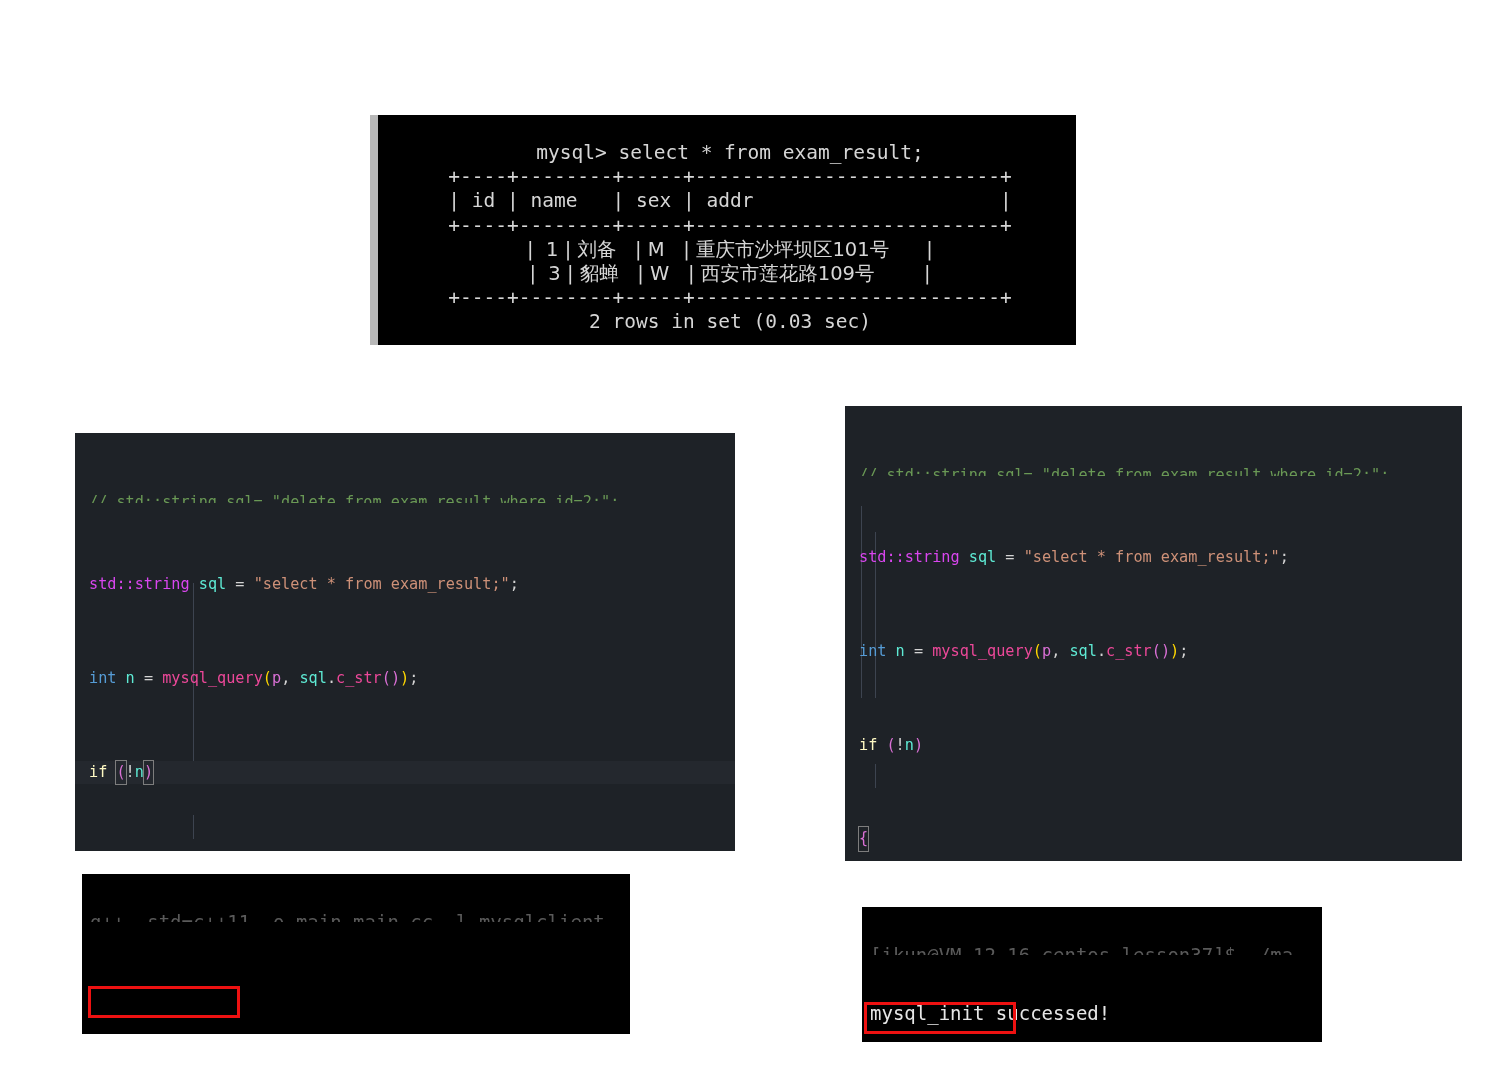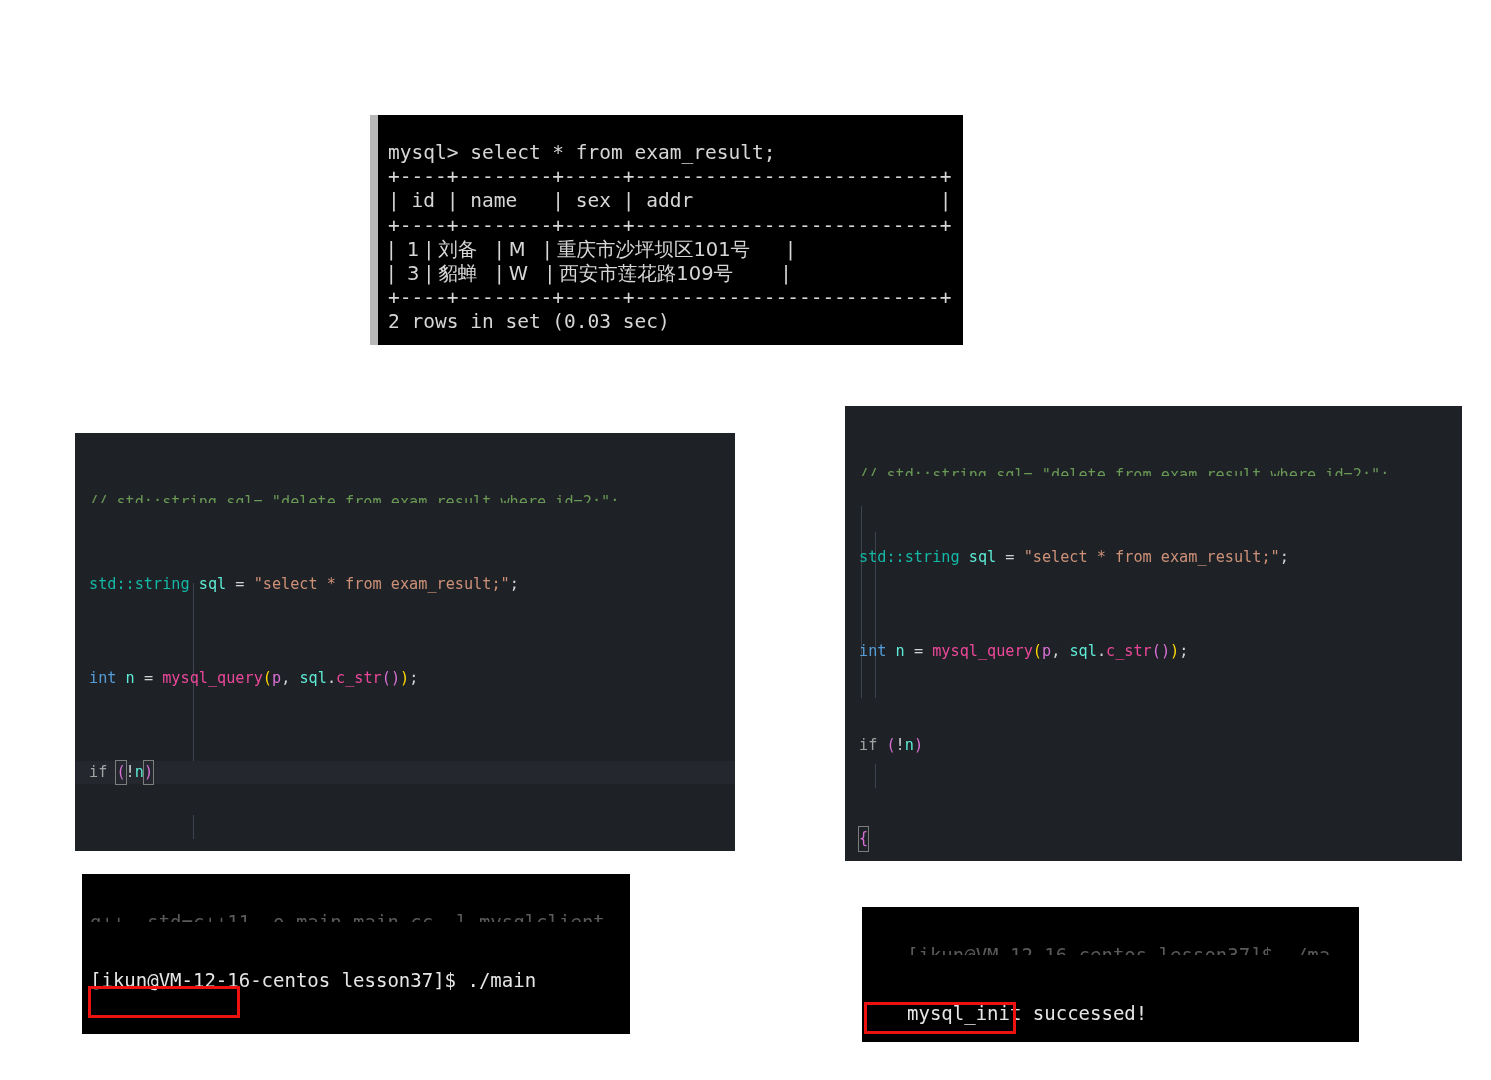--- a/index.html
+++ b/index.html
@@ -10,23 +10,24 @@
     position:relative;
     overflow:hidden;
     font-family:"DejaVu Sans Mono","Liberation Mono",monospace;
   }
 
   
   .panel{position:absolute;overflow:hidden;}
 
   
   #mysql-term{
-    left:370px;top:115px;width:593px;height:230px;
+    left:370px;top:115px;width:706px;height:230px;
     background:#000000;
     padding:0;
+    text-align:center;
   }
   #mysql-term .scroll-strip{
     position:absolute;left:0;top:0;width:8px;height:100%;
     background:#b8b8b8;
   }
   #mysql-term .term-body{
     position:absolute;left:18px;top:26px;right:4px;
     color:#d6d6d6;
     font-size:19.5px;
     line-height:24.2px;
@@ -62,44 +63,44 @@
 
   
   .bm{
     outline:1px solid #7d7d7d;
     outline-offset:0px;
     display:inline-block;
   }
 
   
   .c-cmt   {color:#6a9955;}
-  .c-kw    {color:#a3a3a3;}   
+  .c-kw    {color:#fef9c3;}   
   .c-type  {color:#569cd6;}   
-  .c-ns    {color:#14b8a6;}   
+  .c-ns    {color:#d946ef;}   
   .c-var   {color:#5eead4;}   
   .c-fn    {color:#ec4899;}   
   .c-str   {color:#ce9178;}
   .c-op    {color:#d4d4d4;}
   .c-punct {color:#ffd700;}
   .c-brace2{color:#da70d6;}
 
   
   .sh{
     background:#000000;
     color:#e6e6e6;
     font-size:19px;
     line-height:23.8px;
     white-space:pre;
     font-family:"DejaVu Sans Mono","Liberation Mono",monospace;
   }
   #term-left{
     left:82px;top:874px;width:548px;height:160px;
   }
   #term-right{
-    left:862px;top:907px;width:460px;height:135px;padding-left:37px;
+    left:862px;top:907px;width:460px;height:135px;
   }
   .sh .shline{position:relative;height:23.8px;padding-left:8px;}
   .sh .clip-top{color:#5a5a5a;}
 
   .redbox{
     position:absolute;
     border:3px solid #ee1111;
     box-sizing:border-box;
     pointer-events:none;
   }
@@ -201,21 +202,20 @@
     
 
     
 
     
   </div>
 </div>
 
 <div class="panel sh" id="term-left">
   <div class="shline clip-top" style="margin-top:-11px;height:11px;overflow:hidden;"><span>g++ -std=c++11 -o main main.cc -l mysqlclient</span></div>
-  <div class="shline"><span>[ikun@VM-12-16-centos lesson37]$ ./main</span></div>
   
   
   
   
   
 </div>
 <div class="redbox" id="redbox-left"></div>
 
 <div class="panel sh" id="term-right">
   <div class="shline clip-top" style="margin-top:-11px;height:11px;overflow:hidden;"><span>[ikun@VM-12-16-centos lesson37]$ ./ma</span></div>

